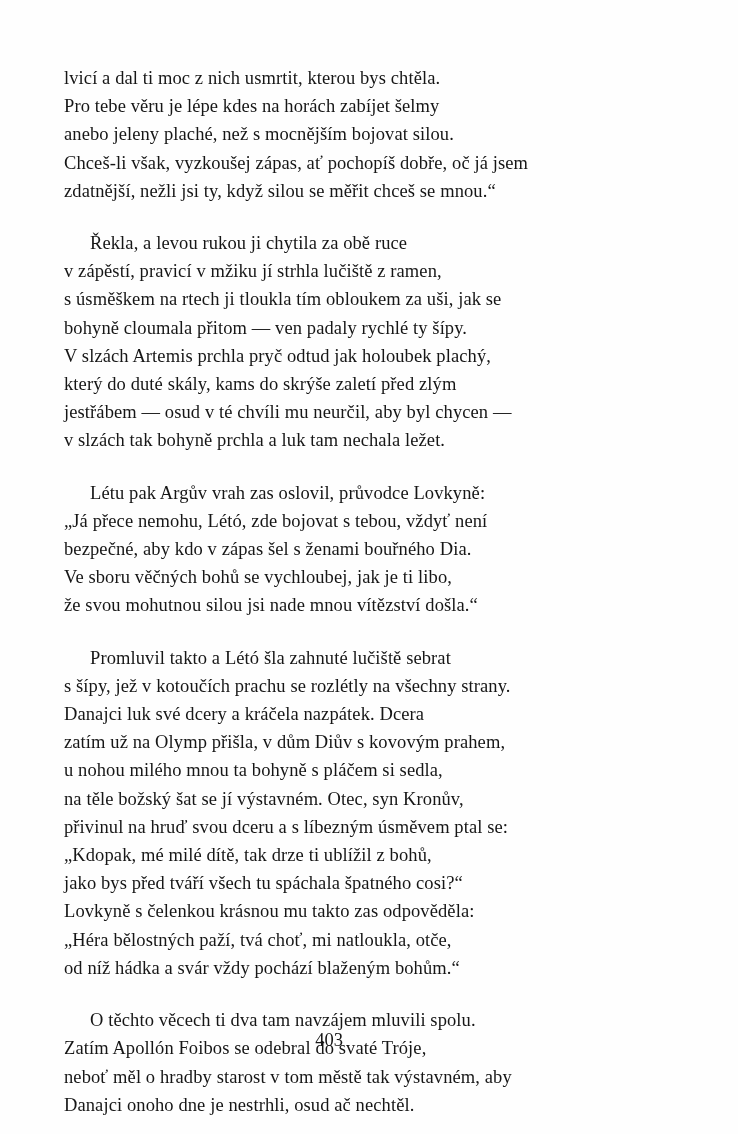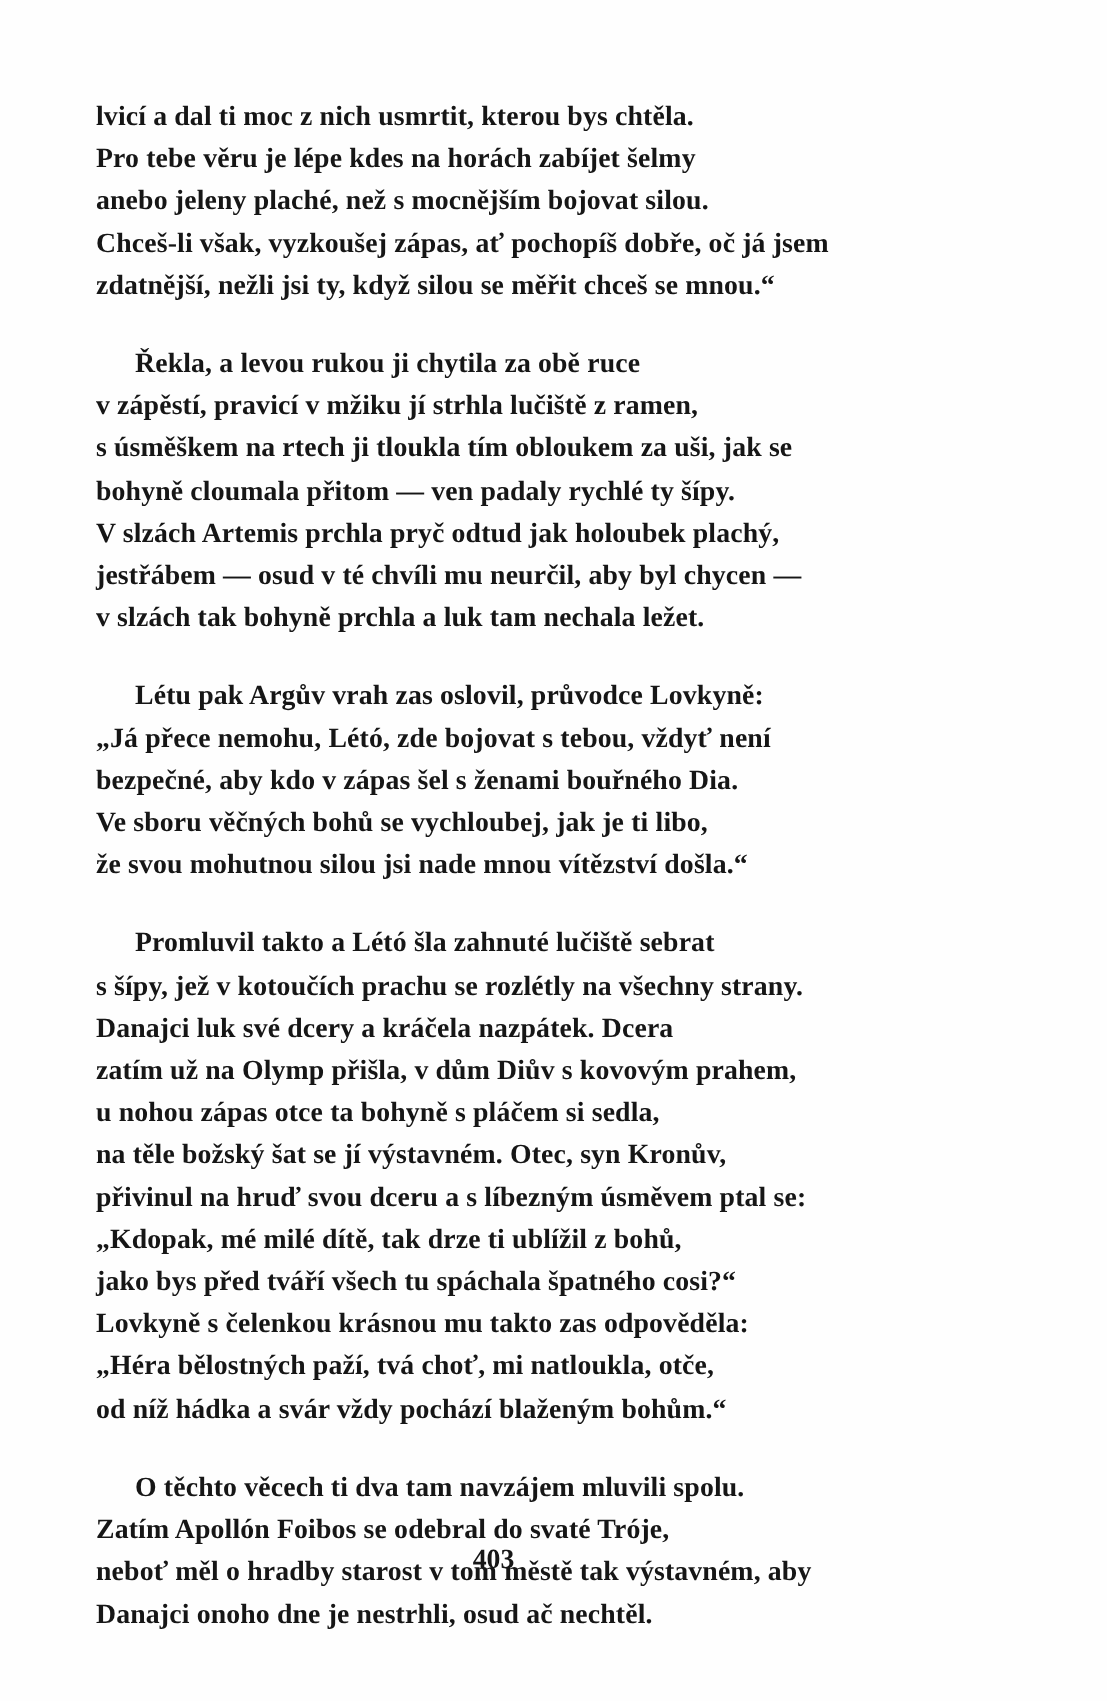--- a/index.html
+++ b/index.html
@@ -15,21 +15,20 @@
     color: #1a1a1a;
     overflow: hidden;
   }
   .page {
     position: absolute;
     left: 0;
     top: 0;
     width: 738px;
     height: 1134px;
     background: #fefefe;
-    font-weight: bold;
   }
   .text-column {
     position: absolute;
     left: 64px;
     top: 64px;
     width: 612px;
   }
   .stanza {
     margin: 0 0 24px 0;
   }
@@ -66,38 +65,39 @@
       <div class="line">Chceš-li však, vyzkoušej zápas, ať pochopíš dobře, oč já jsem</div>
       <div class="line">zdatnější, nežli jsi ty, když silou se měřit chceš se mnou.“</div>
     </div>
 
     <div class="stanza">
       <div class="line indent">Řekla, a levou rukou ji chytila za obě ruce</div>
       <div class="line">v zápěstí, pravicí v mžiku jí strhla lučiště z ramen,</div>
       <div class="line">s úsměškem na rtech ji tloukla tím obloukem za uši, jak se</div>
       <div class="line">bohyně cloumala přitom — ven padaly rychlé ty šípy.</div>
       <div class="line">V slzách Artemis prchla pryč odtud jak holoubek plachý,</div>
+      <div class="line">který do duté skály, kams do skrýše zaletí před zlým</div>
       <div class="line">jestřábem — osud v té chvíli mu neurčil, aby byl chycen —</div>
       <div class="line">v slzách tak bohyně prchla a luk tam nechala ležet.</div>
     </div>
 
     <div class="stanza">
       <div class="line indent">Létu pak Argův vrah zas oslovil, průvodce Lovkyně:</div>
       <div class="line">„Já přece nemohu, Létó, zde bojovat s tebou, vždyť není</div>
       <div class="line">bezpečné, aby kdo v zápas šel s ženami bouřného Dia.</div>
       <div class="line">Ve sboru věčných bohů se vychloubej, jak je ti libo,</div>
       <div class="line">že svou mohutnou silou jsi nade mnou vítězství došla.“</div>
     </div>
 
     <div class="stanza">
       <div class="line indent">Promluvil takto a Létó šla zahnuté lučiště sebrat</div>
       <div class="line">s šípy, jež v kotoučích prachu se rozlétly na všechny strany.</div>
       <div class="line">Danajci luk své dcery a kráčela nazpátek. Dcera</div>
       <div class="line">zatím už na Olymp přišla, v dům Diův s kovovým prahem,</div>
-      <div class="line">u nohou zápas otce ta bohyně s pláčem si sedla,</div>
+      <div class="line">u nohou milého mnou ta bohyně s pláčem si sedla,</div>
       <div class="line">na těle božský šat se jí výstavném. Otec, syn Kronův,</div>
       <div class="line">přivinul na hruď svou dceru a s líbezným úsměvem ptal se:</div>
       <div class="line">„Kdopak, mé milé dítě, tak drze ti ublížil z bohů,</div>
       <div class="line">jako bys před tváří všech tu spáchala špatného cosi?“</div>
       <div class="line">Lovkyně s čelenkou krásnou mu takto zas odpověděla:</div>
       <div class="line">„Héra bělostných paží, tvá choť, mi natloukla, otče,</div>
       <div class="line">od níž hádka a svár vždy pochází blaženým bohům.“</div>
     </div>
 
     <div class="stanza">

